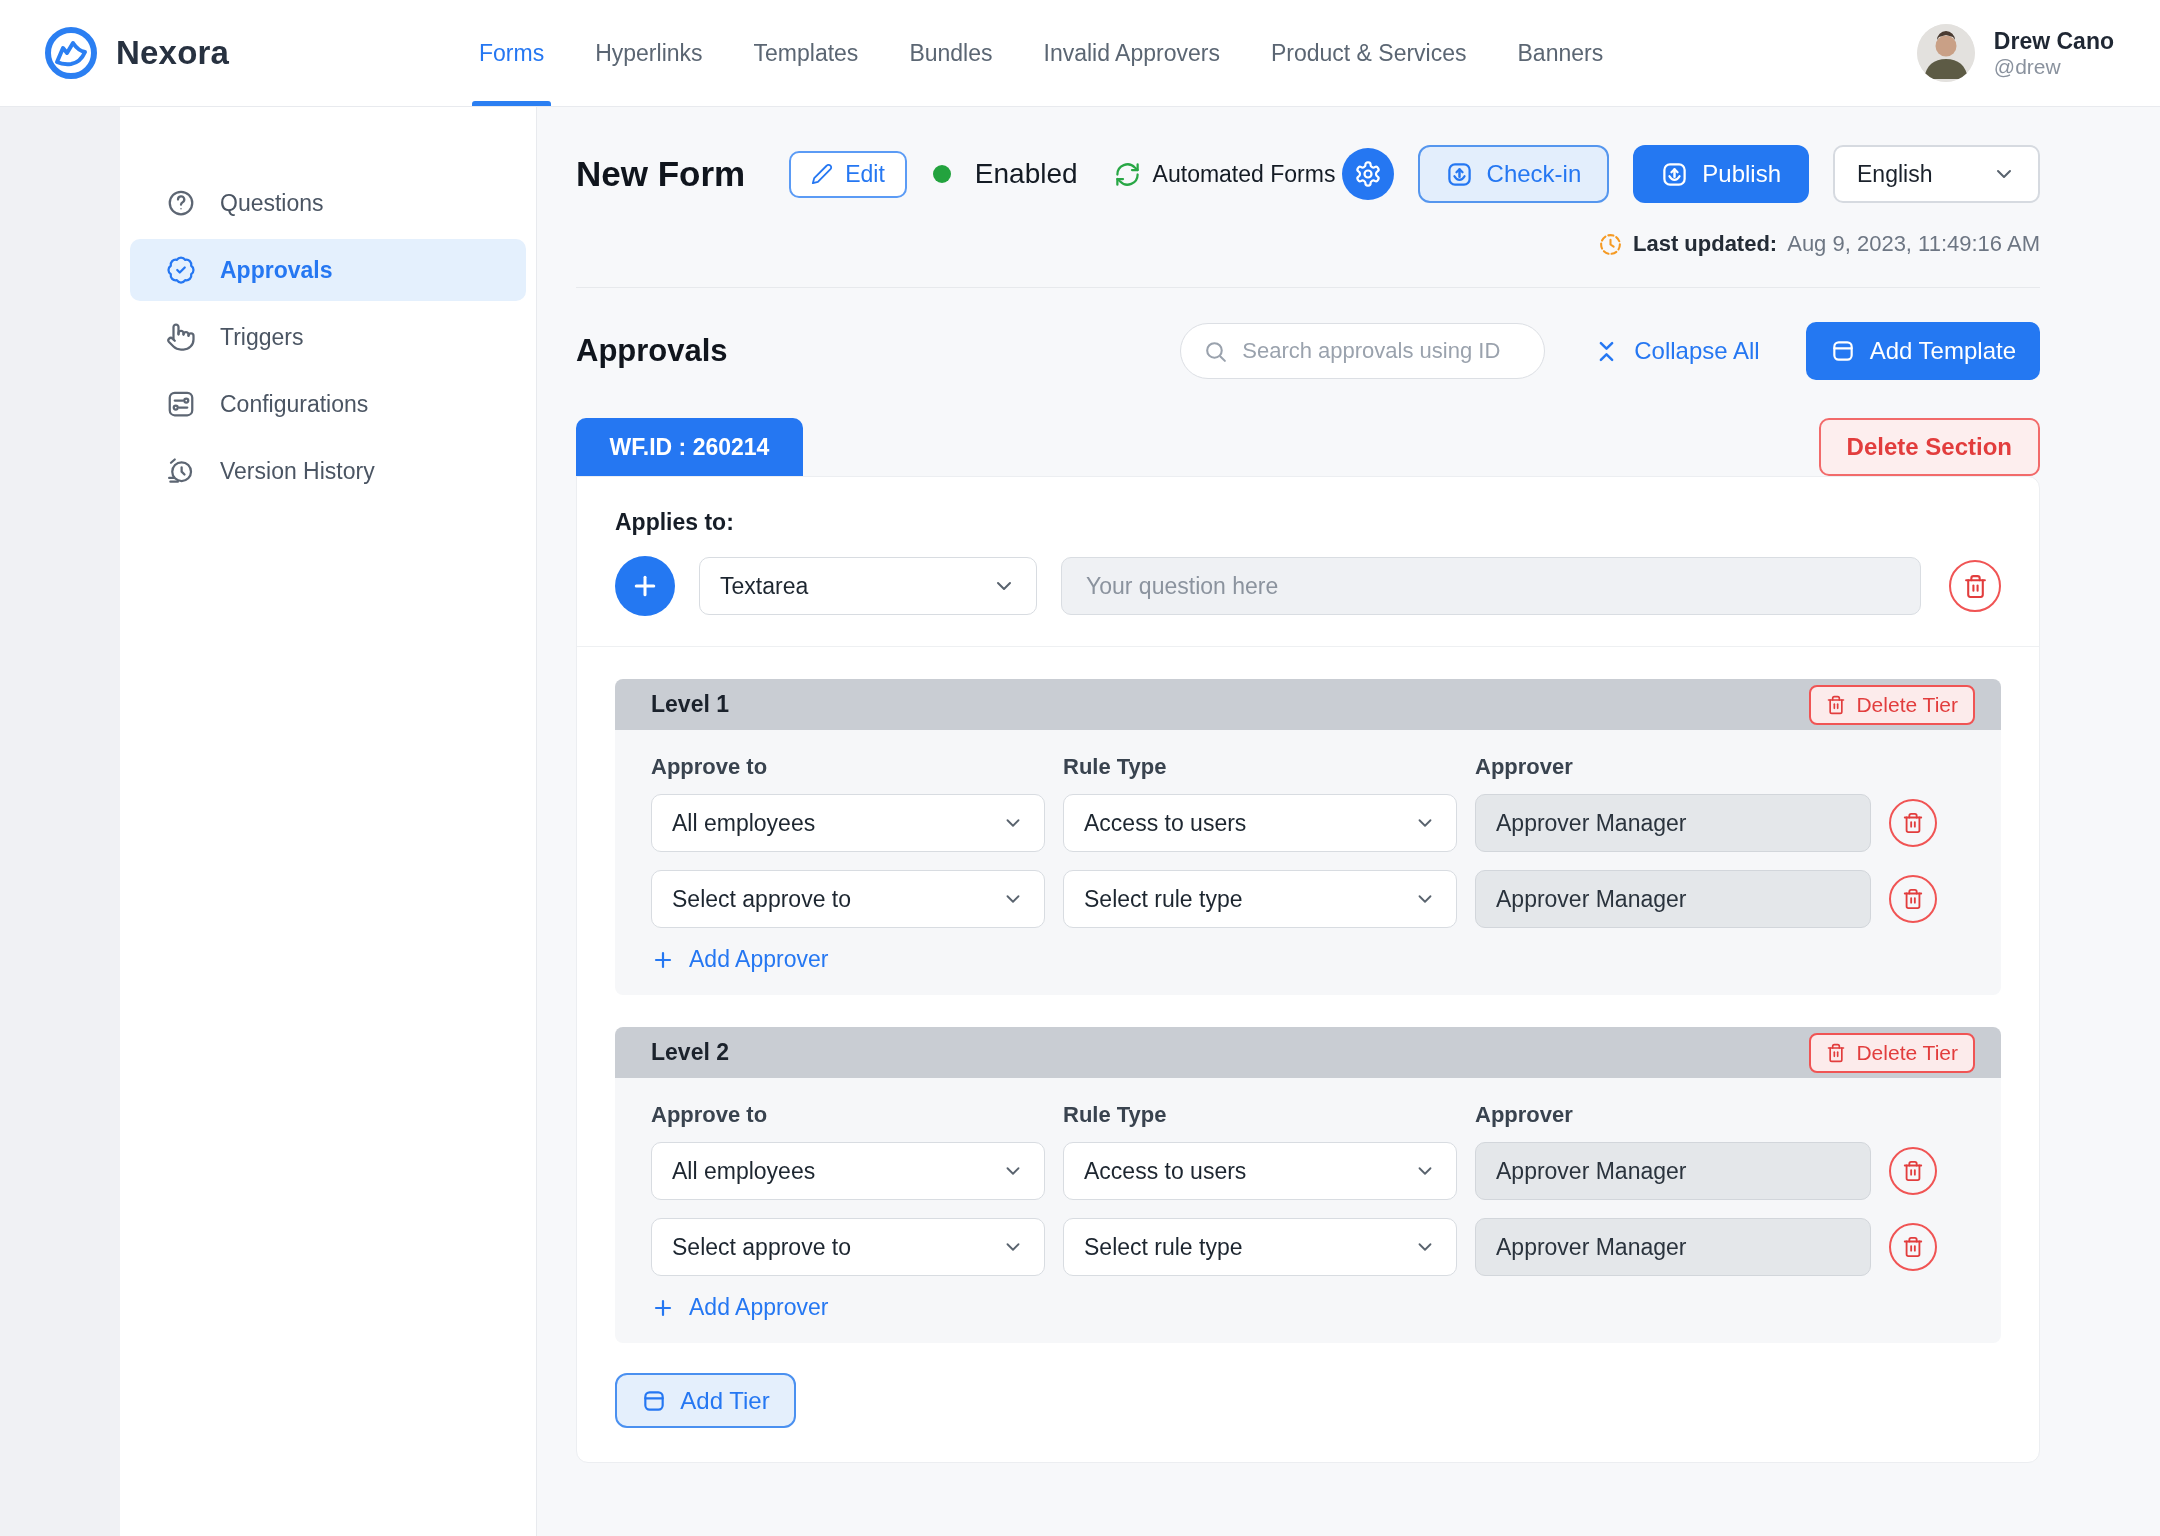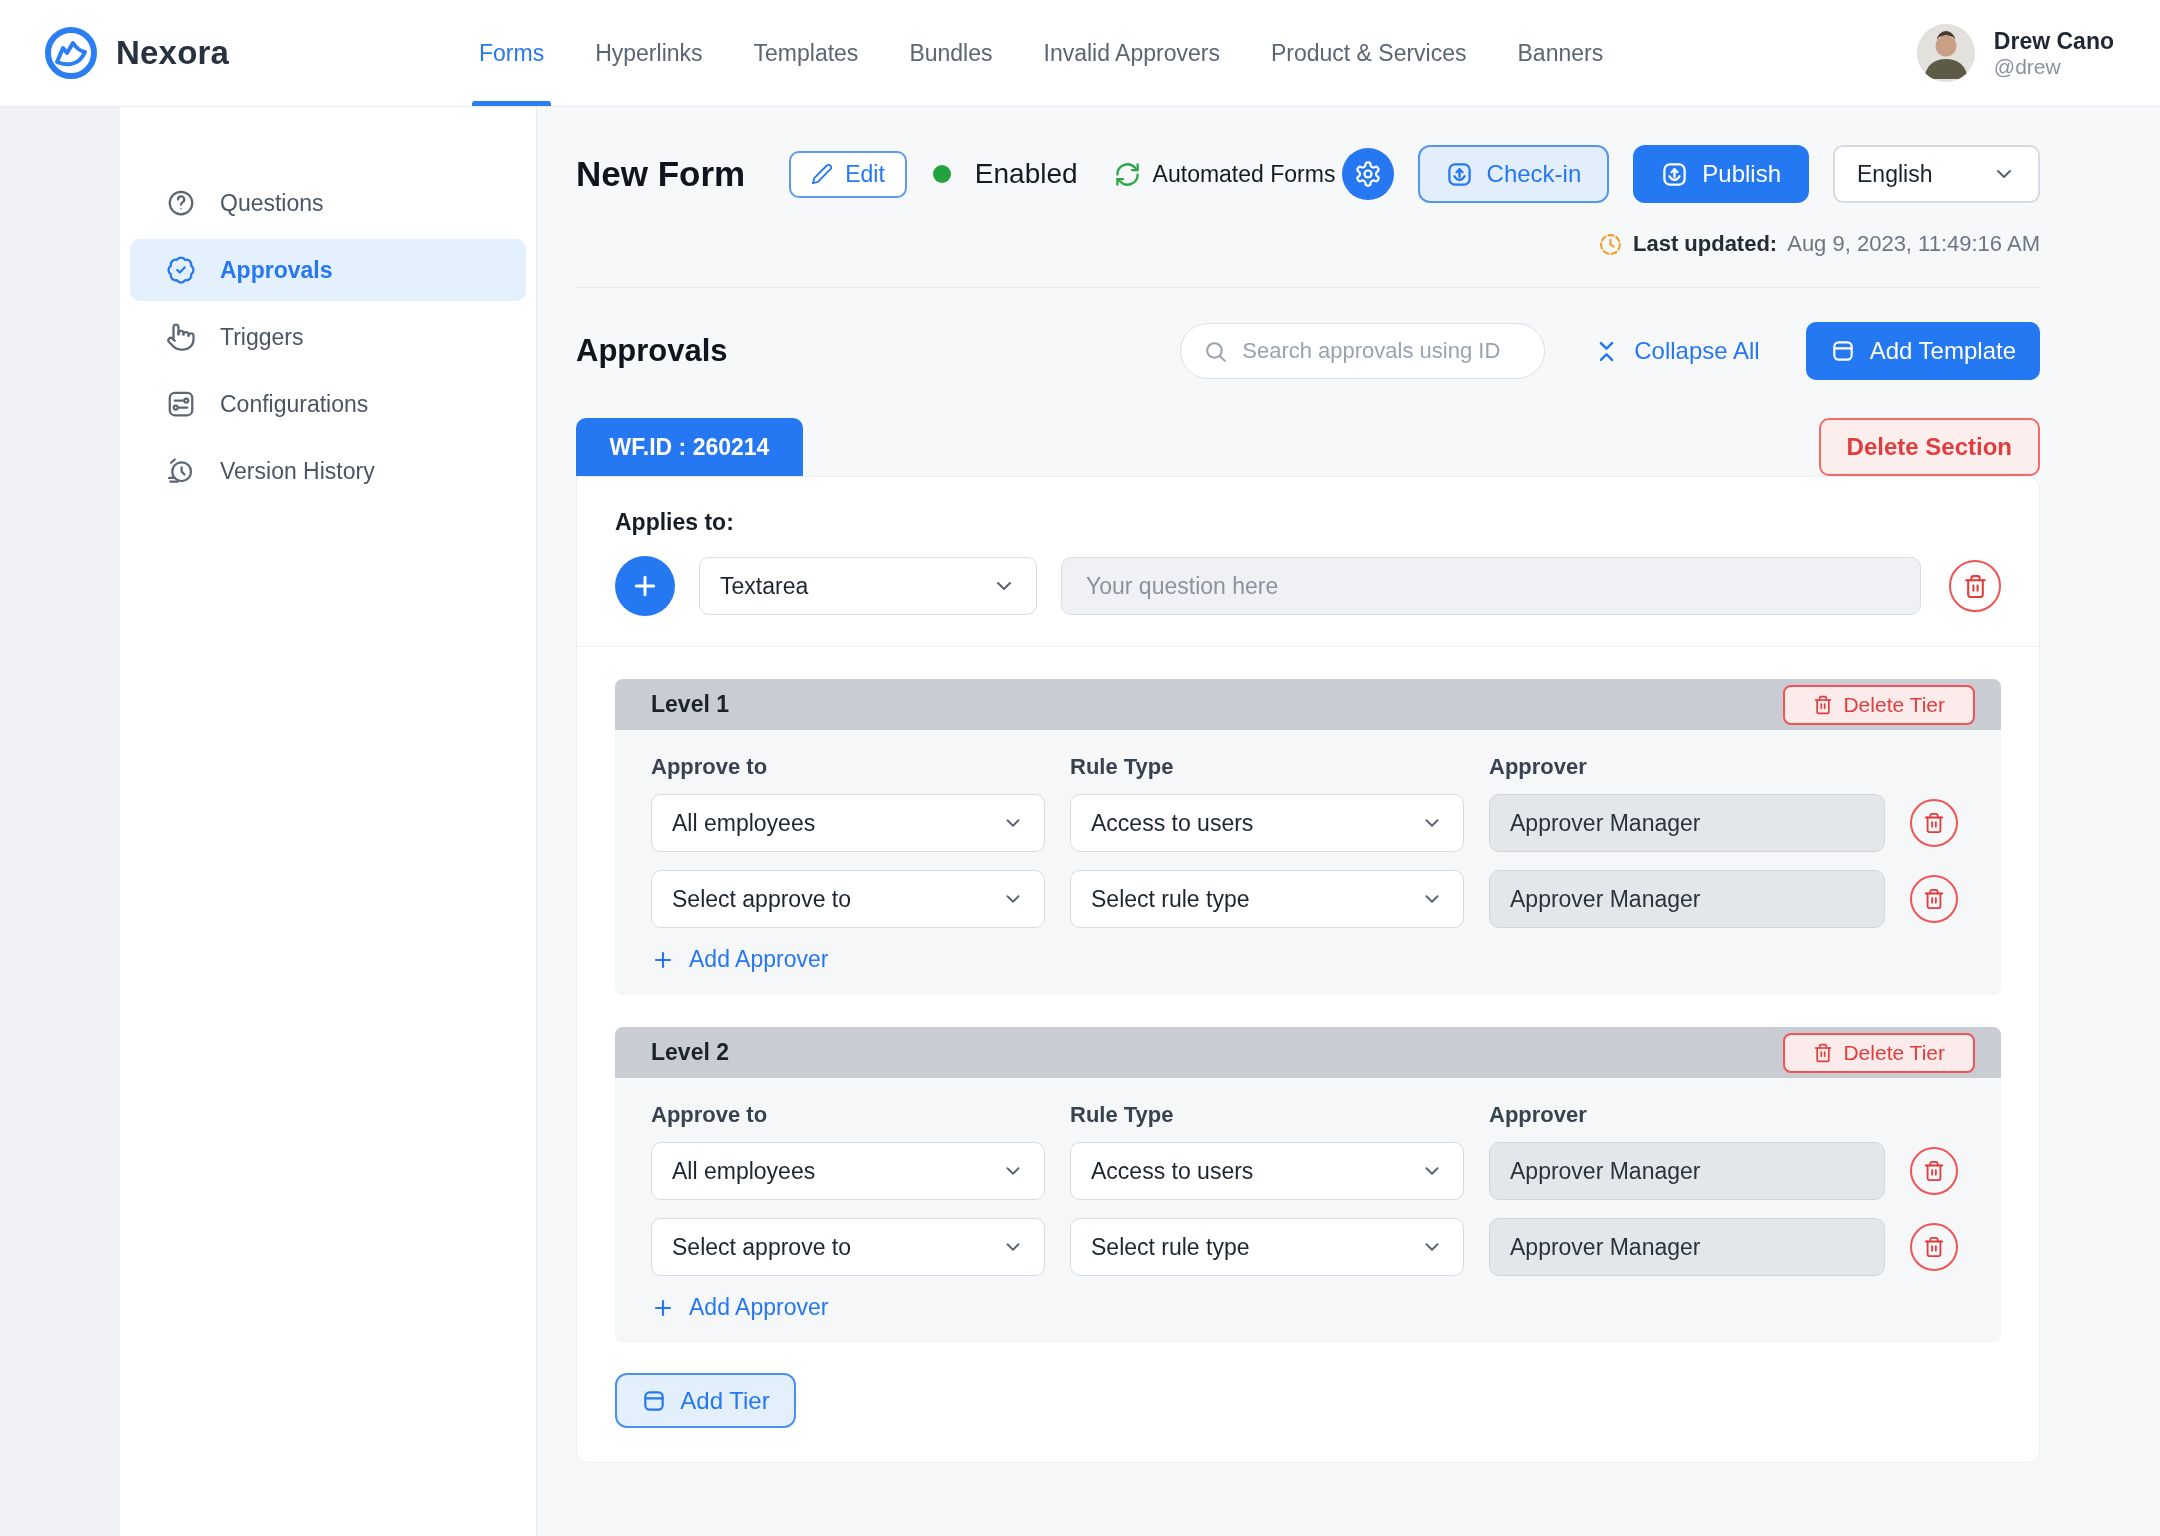--- a/index.html
+++ b/index.html
@@ -156,26 +156,26 @@
   }
   .full-divider { height:1px; background:#eef0f2; margin:30px -38px 0; }
 
   .tier { margin-top:32px; }
   .tier-head {
     height:51px; background:#c9cdd3; border-radius:8px 8px 0 0;
     display:flex; align-items:center; padding:0 26px 0 36px;
   }
   .tier-title { font-size:23px; font-weight:bold; color:#1b222c; }
   .delete-tier-btn {
-    margin-left:auto; height:40px; padding:0 28px; display:flex; align-items:center; gap:10px;
+    margin-left:auto; height:40px; padding:0 15px; display:flex; align-items:center; gap:10px;
     background:#fcebeb; border:2px solid #f05454; border-radius:8px; color:#e23d3d;
     font-size:21px; cursor:pointer; font-family:inherit;
   }
   .tier-body { background:#f6f7f9; border-radius:0 0 8px 8px; padding:24px 36px 22px; }
-  .cols { display:grid; grid-template-columns:394px 394px 396px 48px; column-gap:25px; align-items:center; }
+  .cols { display:grid; grid-template-columns:394px 394px 396px 48px; column-gap:18px; align-items:center; }
   .cols.hdr { margin-bottom:14px; }
   .col-label { font-size:22px; color:#39434f; font-weight:bold; }
   .cols.fieldrow { margin-bottom:18px; }
   .approver-field {
     height:58px; background:#e4e7ea; border:1px solid #d2d6db; border-radius:10px;
     display:flex; align-items:center; padding:0 20px; font-size:23px; color:#2a333d;
   }
   .trash-sm {
     width:48px; height:48px; border-radius:50%; background:transparent; border:2px solid #f05454;
     color:#e23d3d; display:flex; align-items:center; justify-content:center; cursor:pointer;

